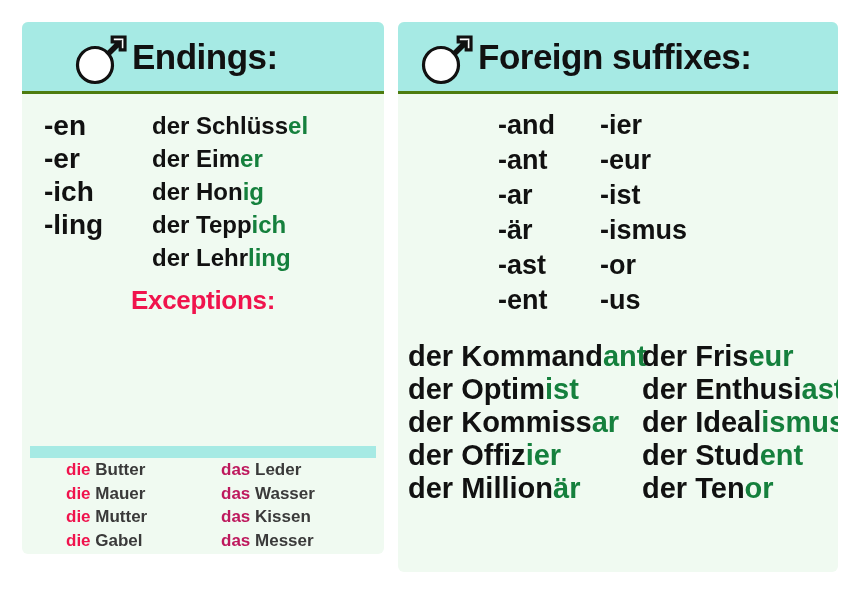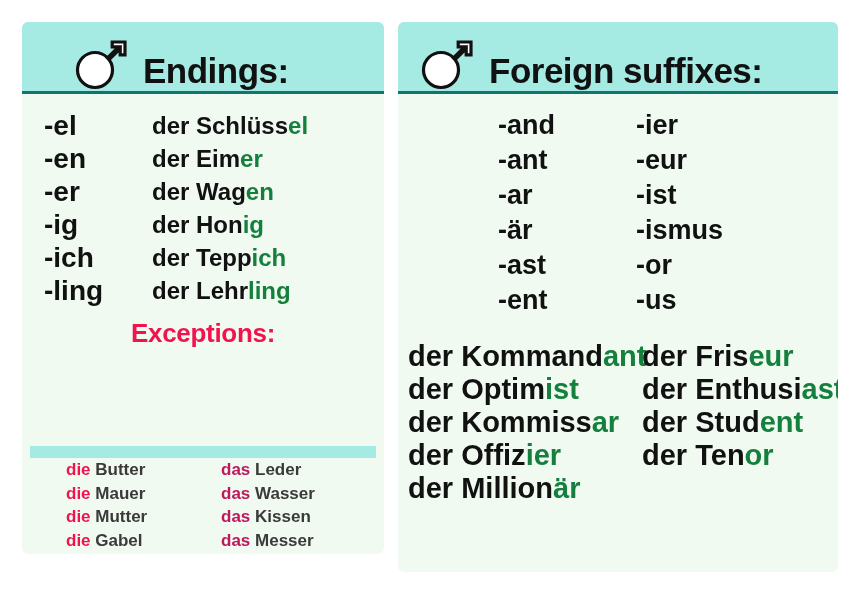--- a/index.html
+++ b/index.html
@@ -36,25 +36,24 @@
     left: 398px;
     width: 440px;
     height: 550px;
   }
 
   
   .panel-header {
     position: relative;
     height: 72px;
     background: #a6eae4;
-    border-bottom: 3px solid #0f766e;
-    display: flex;
-    align-items: flex-end;
-    box-sizing: border-box;
-    gap: 11px;
+    border-bottom: 3px solid #4d7c0f;
+    display: flex;
+    align-items: center;
+    box-sizing: border-box;
   }
   .panel-left .panel-header { padding-left: 52px; }
   .panel-right .panel-header { padding-left: 22px; }
 
   .mars-icon {
     flex: 0 0 auto;
     width: 54px;
     height: 58px;
     margin-right: 4px;
     display: block;
@@ -138,21 +137,20 @@
     line-height: 23.5px;
     white-space: nowrap;
   }
   .art-die { color: #f0134d; }
   .art-das { color: #be185d; }
 
   
   .suffix-wrap {
     display: flex;
     padding: 14px 0 0 0;
-    gap: 36px;
   }
   .suffix-col {
     flex: 0 0 auto;
     box-sizing: border-box;
   }
   .suffix-col-1 { width: 152px; padding-left: 100px; }
   .suffix-col-2 { width: 180px; padding-left: 50px; }
   .suffix-item {
     font-size: 27px;
     font-weight: bold;
@@ -197,37 +195,32 @@
           <path d="M33.5 24.8 L44.5 13.8 L38.2 13.8 L38.2 9.0 L51.0 9.0 L51.0 21.8 L46.2 21.8 L46.2 15.5 L35.2 26.5 Z"></path>
         </g>
       </svg>
       <div class="panel-title">Endings:</div>
     </div>
 
     <div class="panel-body">
       <div class="endings-wrap">
 
         <div class="endings-col">
-          <div class="ending-item">-el</div>
           <div class="ending-item">-en</div>
           <div class="ending-item">-er</div>
-          <div class="ending-item">-ig</div>
           <div class="ending-item">-ich</div>
           <div class="ending-item">-ling</div>
         </div>
 
         <div class="examples-col">
           <div class="example-item">
             <span>der Schlüss</span><span class="hl-blue">el</span>
           </div>
           <div class="example-item">
             <span>der Eim</span><span class="hl-blue">er</span>
-          </div>
-          <div class="example-item">
-            <span>der Wag</span><span class="hl-blue">en</span>
           </div>
           <div class="example-item">
             <span>der Hon</span><span class="hl-blue">ig</span>
           </div>
           <div class="example-item">
             <span>der Tepp</span><span class="hl-blue">ich</span>
           </div>
           <div class="example-item">
             <span>der Lehr</span><span class="hl-blue">ling</span>
           </div>
@@ -344,20 +337,23 @@
           </div>
         </div>
         <div class="fex-col fex-col-2">
           <div class="fex-item">
             <span>der Fris</span><span class="hl-blue">eur</span>
           </div>
           <div class="fex-item">
             <span>der Enthusi</span><span class="hl-blue">ast</span>
           </div>
           <div class="fex-item">
+            <span>der Ideal</span><span class="hl-blue">ismus</span>
+          </div>
+          <div class="fex-item">
             <span>der Stud</span><span class="hl-blue">ent</span>
           </div>
           <div class="fex-item">
             <span>der Ten</span><span class="hl-blue">or</span>
           </div>
         </div>
       </div>
 
     </div>
   </div>

